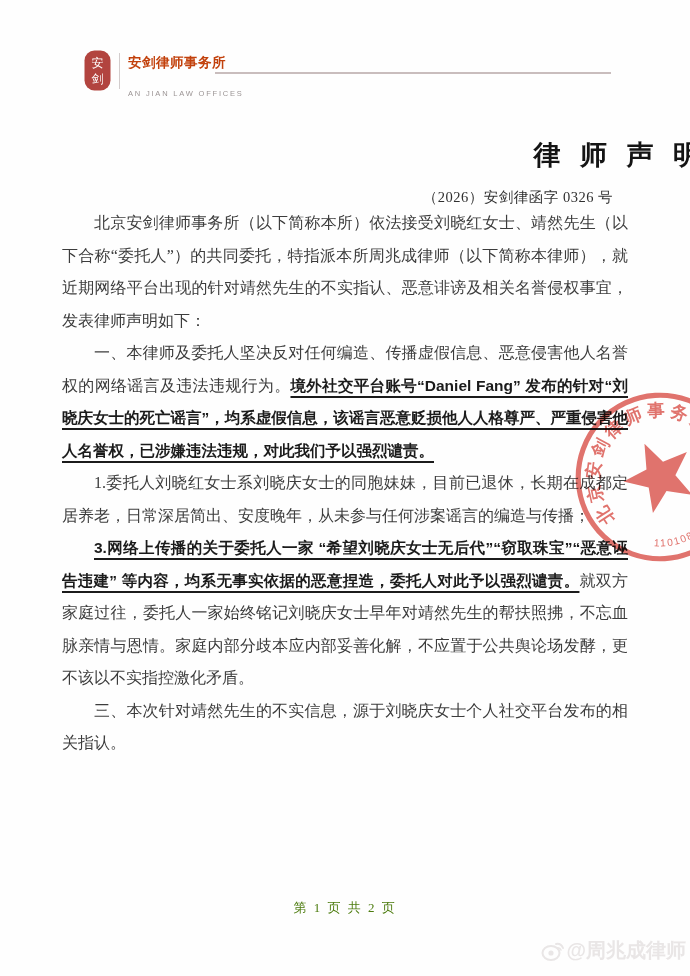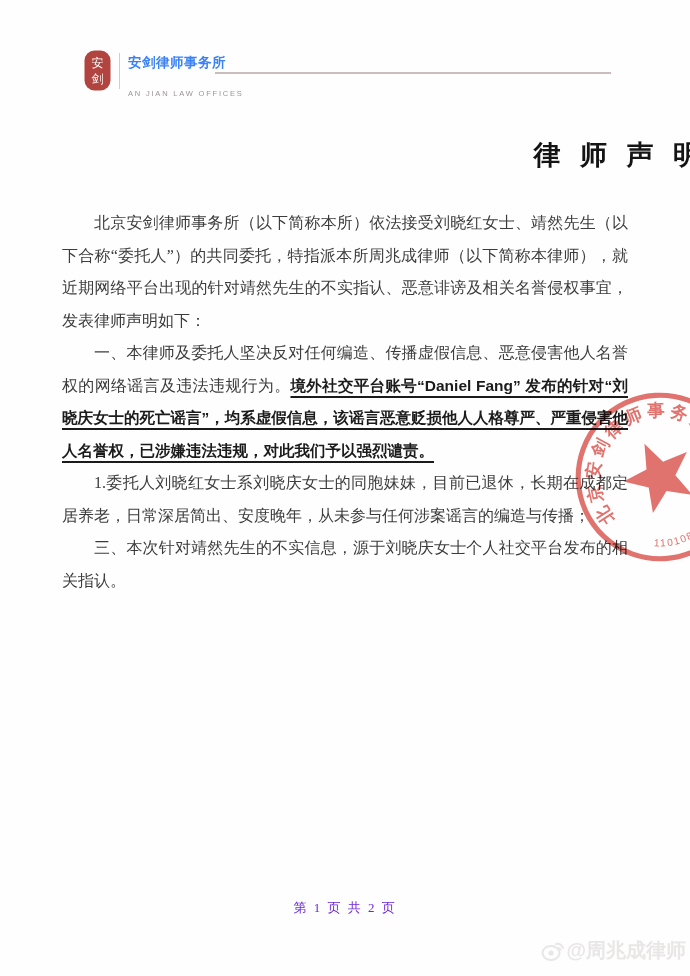--- a/index.html
+++ b/index.html
@@ -13,21 +13,21 @@
   .page { position:absolute; inset:0; background:#fefefe; }
 
   
   .logo { position:absolute; top:50px; left:84px; }
   .header-divider {
     position:absolute; top:53px; left:119px;
     width:1px; height:36px; background:#d2cccc;
   }
   .firm { position:absolute; top:54px; left:128px; }
   .firm-cn {
-    font-size:13.5px; font-weight:bold; color:#3b82f6;
+    font-size:13.5px; font-weight:bold; color:#c2410c;
     letter-spacing:.5px; line-height:17px; white-space:nowrap;
   }
   .firm-en {
     font-size:7.5px; color:#9b9494; letter-spacing:1.8px;
     margin-top:18px; font-family:"Liberation Sans", sans-serif; white-space:nowrap;
   }
   .header-line {
     position:absolute; top:72px; left:215px; width:396px; height:2px;
     background:#c9bdbd;
   }
@@ -60,21 +60,21 @@
     font-size:15.5px;
   }
   .run.bold-underline {
     text-decoration:underline;
     text-underline-offset:5px;
     text-decoration-thickness:1.5px;
   }
 
   .page-num {
     position:absolute; top:899px; left:0; width:100%;
-    text-align:center; font-size:13px; color:#6d28d9; letter-spacing:2px;
+    text-align:center; font-size:13px; color:#4d7c0f; letter-spacing:2px;
   }
 
   
   .seal {
     position:absolute; top:385px; left:568px;
     width:184px; height:184px;
     opacity:.85; mix-blend-mode:multiply;
     pointer-events:none;
   }
 
@@ -98,25 +98,27 @@
     <text x="13.5" y="33" font-size="12" fill="#ffffff" text-anchor="middle">剑</text>
   </svg>
   <div class="header-divider"></div>
   <div class="firm">
     <div class="firm-cn">安剑律师事务所</div>
     <div class="firm-en">AN JIAN LAW OFFICES</div>
   </div>
   <div class="header-line"></div>
 
   <h1 class="title">律 师 声 明</h1>
+  <div class="ref">（2026）安剑律函字 0326 号</div>
 
   <main class="doc-body">
       <p class="para"><span class="run normal">北京安剑律师事务所（以下简称本所）依法接受刘晓红女士、靖然先生（以下合称“委托人”）的共同委托，特指派本所周兆成律师（以下简称本律师），就近期网络平台出现的针对靖然先生的不实指认、恶意诽谤及相关名誉侵权事宜，发表律师声明如下：</span></p>
       <p class="para"><span class="run normal">一、本律师及委托人坚决反对任何编造、传播虚假信息、恶意侵害他人名誉权的网络谣言及违法违规行为。</span><span class="run bold-underline">境外社交平台账号“Daniel Fang” 发布的针对“刘晓庆女士的死亡谣言”，均系虚假信息，该谣言恶意贬损他人人格尊严、严重侵害他人名誉权，已涉嫌违法违规，对此我们予以强烈谴责。</span></p>
       <p class="para"><span class="run normal">1.委托人刘晓红女士系刘晓庆女士的同胞妹妹，目前已退休，长期在成都定居养老，日常深居简出、安度晚年，从未参与任何涉案谣言的编造与传播；</span></p>
+      <p class="para"><span class="run bold-underline">3.网络上传播的关于委托人一家 “希望刘晓庆女士无后代”“窃取珠宝”“恶意诬告违建” 等内容，均系无事实依据的恶意捏造，委托人对此予以强烈谴责。</span><span class="run normal">就双方家庭过往，委托人一家始终铭记刘晓庆女士早年对靖然先生的帮扶照拂，不忘血脉亲情与恩情。家庭内部分歧本应内部妥善化解，不应置于公共舆论场发酵，更不该以不实指控激化矛盾。</span></p>
       <p class="para"><span class="run normal">三、本次针对靖然先生的不实信息，源于刘晓庆女士个人社交平台发布的相关指认。</span></p>
     </main>
 
   <div class="page-num">第 1 页 共 2 页</div>
 
   <svg class="seal" viewBox="0 0 180 180">
     <g transform="rotate(-25 90 90)" fill="none">
       <circle cx="90" cy="90" r="80" stroke="#dc5a53" stroke-width="5"></circle>
       <polygon fill="#dc5a53" points="90,54 81.1,77.8 55.8,78.9 75.6,94.7 68.8,119.1 90,105.1 111.2,119.1 104.4,94.7 124.2,78.9 98.9,77.8"></polygon>
       <path id="sealArcPath" d="M 33.6,110.5 A 60,60 0 1 1 148,74.5"></path>

